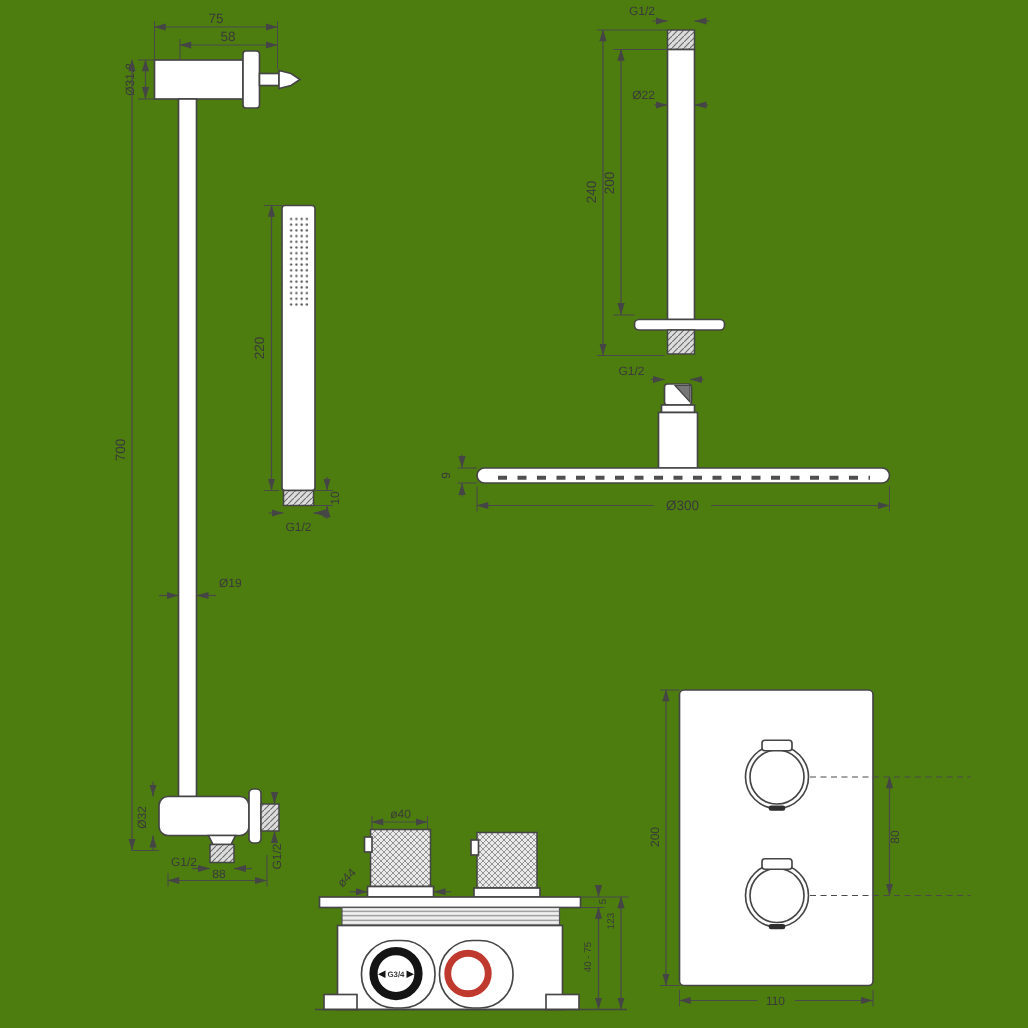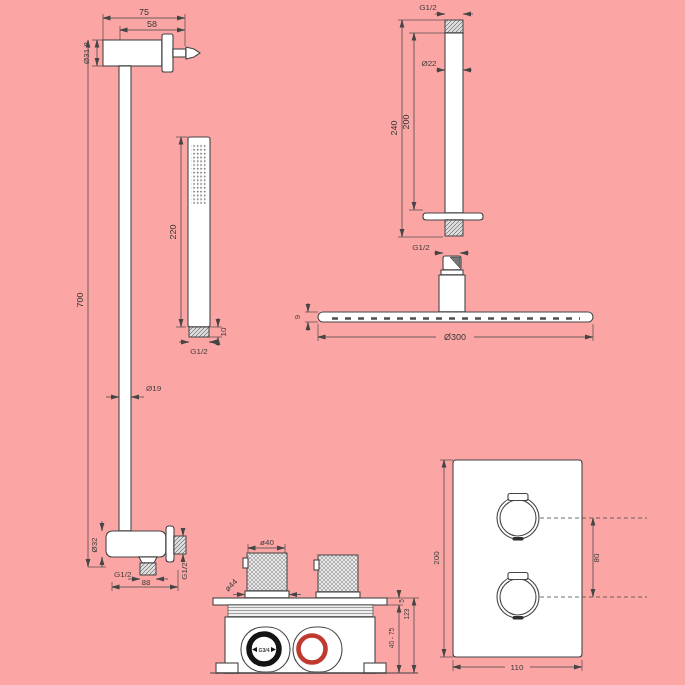--- a/index.html
+++ b/index.html
@@ -1,16 +1,16 @@
 <!DOCTYPE html>
 <html><head>
 <meta charset="utf-8">
 <style>
   html,body{margin:0;padding:0;background:#ffffff;}
-  .canvas{position:relative;width:685px;height:685px;background:#fca5a5;overflow:hidden;
+  .canvas{position:relative;width:685px;height:685px;background:#4d7c0f;overflow:hidden;
           font-family:"Liberation Sans","DejaVu Sans",sans-serif;}
   svg text{font-family:"Liberation Sans","DejaVu Sans",sans-serif;font-size:9px;fill:#3a3a3a;}
   .ol{stroke:#454545;stroke-width:1.1;fill:#ffffff;}
   .oln{stroke:#454545;stroke-width:1.1;fill:none;}
   .hz{stroke:#454545;stroke-width:1;fill:url(#hatch);}
   .kz{stroke:#454545;stroke-width:1;fill:url(#knurl);}
   .hh{stroke:#555;stroke-width:0.8;fill:url(#hatchH);}
   .dz{fill:url(#dots);stroke:none;}
   .dim{stroke:#4a4a4a;stroke-width:0.8;fill:none;}
   .ext{stroke:#4a4a4a;stroke-width:0.7;fill:none;}

